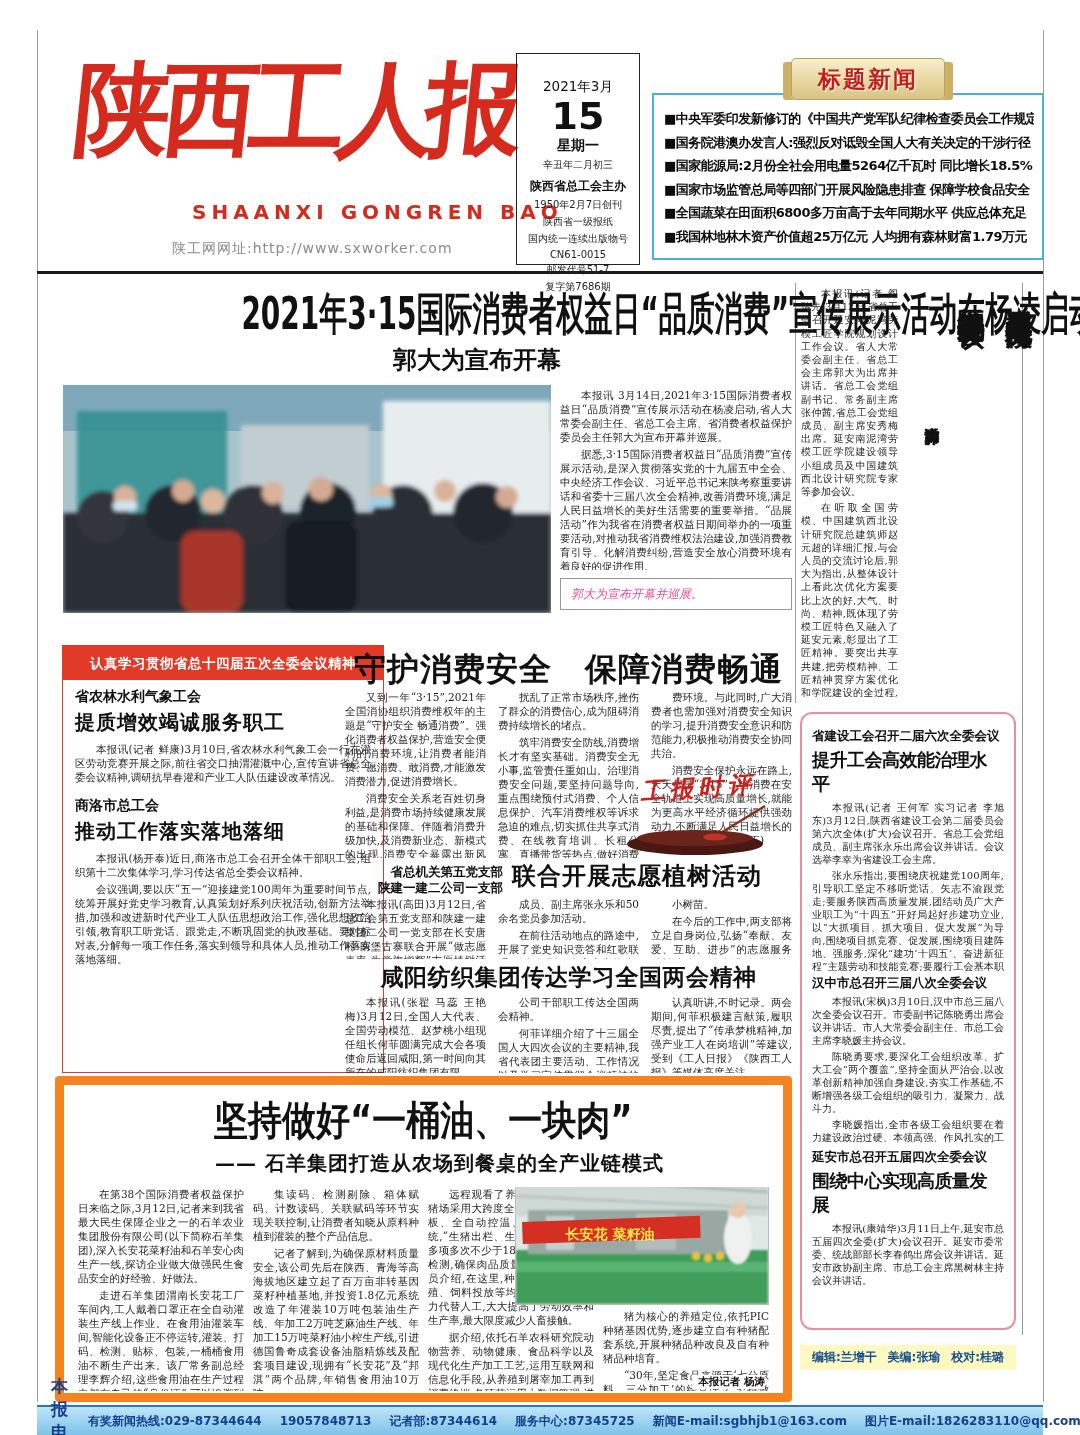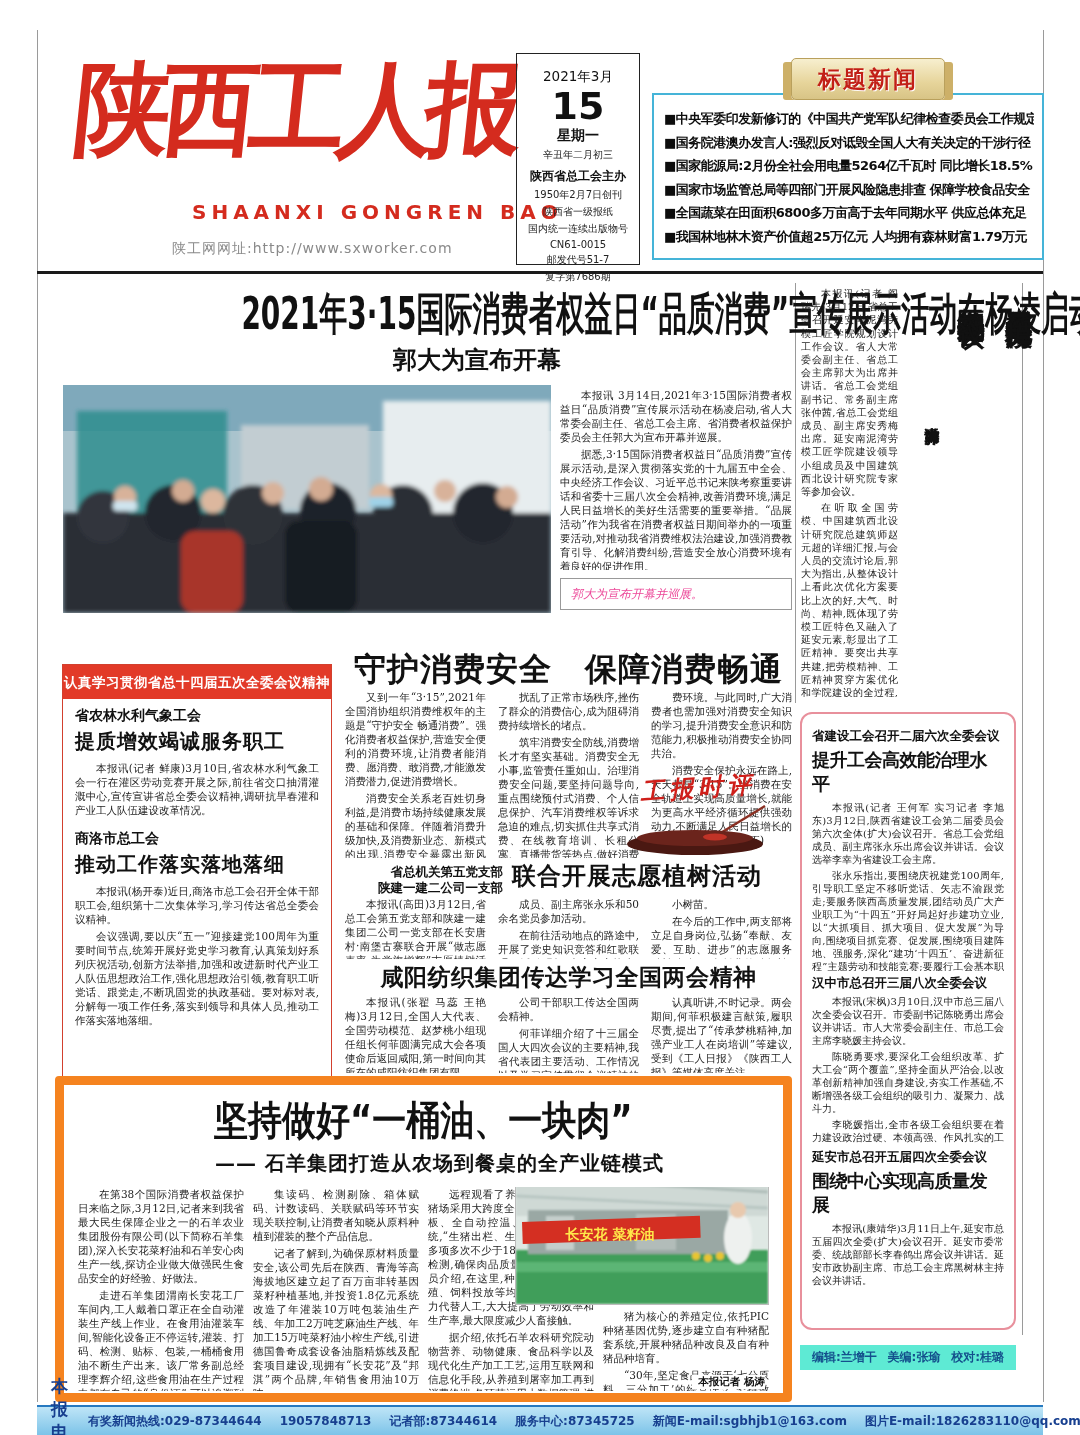--- a/index.html
+++ b/index.html
@@ -9,21 +9,21 @@
   .vrule{position:absolute;width:1px;background:#9a9a9a;}
   .hrule{position:absolute;height:2.5px;background:#1a1a1a;}
   p.body{font-size:10.5px;line-height:14px;text-align:justify;margin:0 0 3px 0;text-indent:2em;
          color:#1d1d1d;font-family:"DejaVu Serif","Liberation Serif",serif;}
   
   .brand{left:80px;top:58px;width:450px;color:#d42b1e;font-size:96px;font-weight:900;
          letter-spacing:-8px;transform:skewX(-6deg) scaleY(1.06);transform-origin:left top;line-height:1;}
   .brand-en{left:192px;top:200px;color:#d42b1e;font-size:20px;font-weight:800;letter-spacing:5px;}
   .brand-site{left:172px;top:240px;color:#8a8a8a;font-size:14px;letter-spacing:1px;}
   .datebox{left:516px;top:53px;width:124px;height:212px;border:1.5px solid #222;
-           display:flex;flex-direction:column;align-items:center;padding-top:12px;box-sizing:border-box;}
+           display:flex;flex-direction:column;align-items:center;padding-top:22px;box-sizing:border-box;}
   .db-month{font-size:13.5px;margin-top:2px;}
   .db-day{font-size:38px;font-weight:600;line-height:40px;}
   .db-week{font-size:14px;font-weight:800;margin-top:1px;}
   .db-small{font-size:10px;color:#222;margin-top:3px;}
   .db-pub{font-size:12px;font-weight:800;margin-top:6px;}
   
   .ticker{left:652px;top:93px;width:392px;height:167px;border:2.5px solid #45b4d8;box-sizing:border-box;}
   .scroll{position:absolute;left:50%;top:-37px;transform:translateX(-50%);width:152px;height:40px;
           background:linear-gradient(180deg,#f7efcf,#e6d49a 60%,#d8c486);border:1px solid #b9a05c;
           border-radius:5px;box-shadow:-10px 2px 0 -2px #cdb068,10px 2px 0 -2px #cdb068;
@@ -41,21 +41,21 @@
   .caption-box{left:560px;top:578px;width:232px;height:32px;border:1px solid #999;
                display:flex;align-items:center;padding-left:10px;box-sizing:border-box;
                font-size:12px;color:#ec4899;font-style:italic;}
   
   .right-col-text{left:801px;top:287px;width:97px;height:410px;overflow:hidden;}
   .right-col-text p.body{font-size:10px;line-height:13.2px;}
   .vert-head{left:906px;top:288px;height:380px;writing-mode:vertical-rl;}
   .vh-line{display:block;font-size:27px;font-weight:900;letter-spacing:1px;margin-left:12px;}
   .vh-sub{display:block;font-size:15px;font-weight:600;padding-top:128px;margin-left:16px;}
   
-  .red-box{left:62px;top:645px;width:270px;height:428px;border:1.5px solid #d2402e;box-sizing:border-box;overflow:hidden;margin-top:19px;}
+  .red-box{left:62px;top:645px;width:322px;height:428px;border:1.5px solid #d2402e;box-sizing:border-box;overflow:hidden;}
   .red-banner{height:34px;line-height:34px;background:#e23a28;color:#fff;font-size:13.5px;font-weight:800;
               text-align:center;letter-spacing:0.5px;}
   .rb-article{padding:8px 12px 2px 12px;}
   .rb-kicker{font-size:14px;font-weight:700;margin-bottom:3px;}
   .rb-headline{font-size:20px;font-weight:900;letter-spacing:1px;margin-bottom:6px;}
   .rb-bodywrap1{max-height:168px;overflow:hidden;}
   .rb-bodywrap2{max-height:152px;overflow:hidden;}
   
   .edit-title{left:345px;top:648px;width:447px;text-align:center;font-size:32px;font-weight:900;letter-spacing:1px;}
   .edit-cols{left:345px;top:690px;width:447px;height:168px;display:flex;gap:12px;overflow:hidden;}
@@ -87,21 +87,21 @@
   .f-headline{text-align:center;margin-top:8px;white-space:nowrap;}
   .f-headline span{display:inline-block;font-size:40px;font-weight:900;transform:scaleX(0.85);transform-origin:center;}
   .f-subhead{text-align:center;font-size:20px;font-weight:700;margin-top:2px;letter-spacing:1px;padding-left:32px;}
   .f-body{position:relative;margin:10px 14px 0 14px;height:204px;display:flex;gap:9px;overflow:hidden;}
   .f-body .col{flex:1;overflow:hidden;}
   .f-photo{position:absolute;right:0;top:-22px;border:1px solid #bbb;}
   .f-col4{padding-top:122px;}
   .f-byline{position:absolute;right:4px;bottom:2px;font-size:10.5px;font-weight:700;
             font-family:"DejaVu Serif","Liberation Serif",serif;background:#fff;padding-left:6px;}
   
-  .credits{left:800px;top:1345px;width:216px;height:25px;background:#5eead4;display:flex;align-items:center;
+  .credits{left:800px;top:1345px;width:216px;height:25px;background:#fef9c3;display:flex;align-items:center;
            justify-content:space-between;padding:0 12px;box-sizing:border-box;
            font-size:12px;font-weight:800;color:#14508c;}
   .footbar{left:37px;top:1405px;width:1006px;height:30px;border-top:2px solid #2779c0;
            background:linear-gradient(180deg,#bfe5f7,#7cc3e8);display:flex;align-items:center;
            padding:0 14px;box-sizing:border-box;color:#173f8f;gap:18px;}
   .fb-label{font-size:17px;font-weight:900;letter-spacing:2px;}
   .fb-item{font-size:12px;font-weight:700;white-space:nowrap;}
 </style>
 </head>
 <body>

